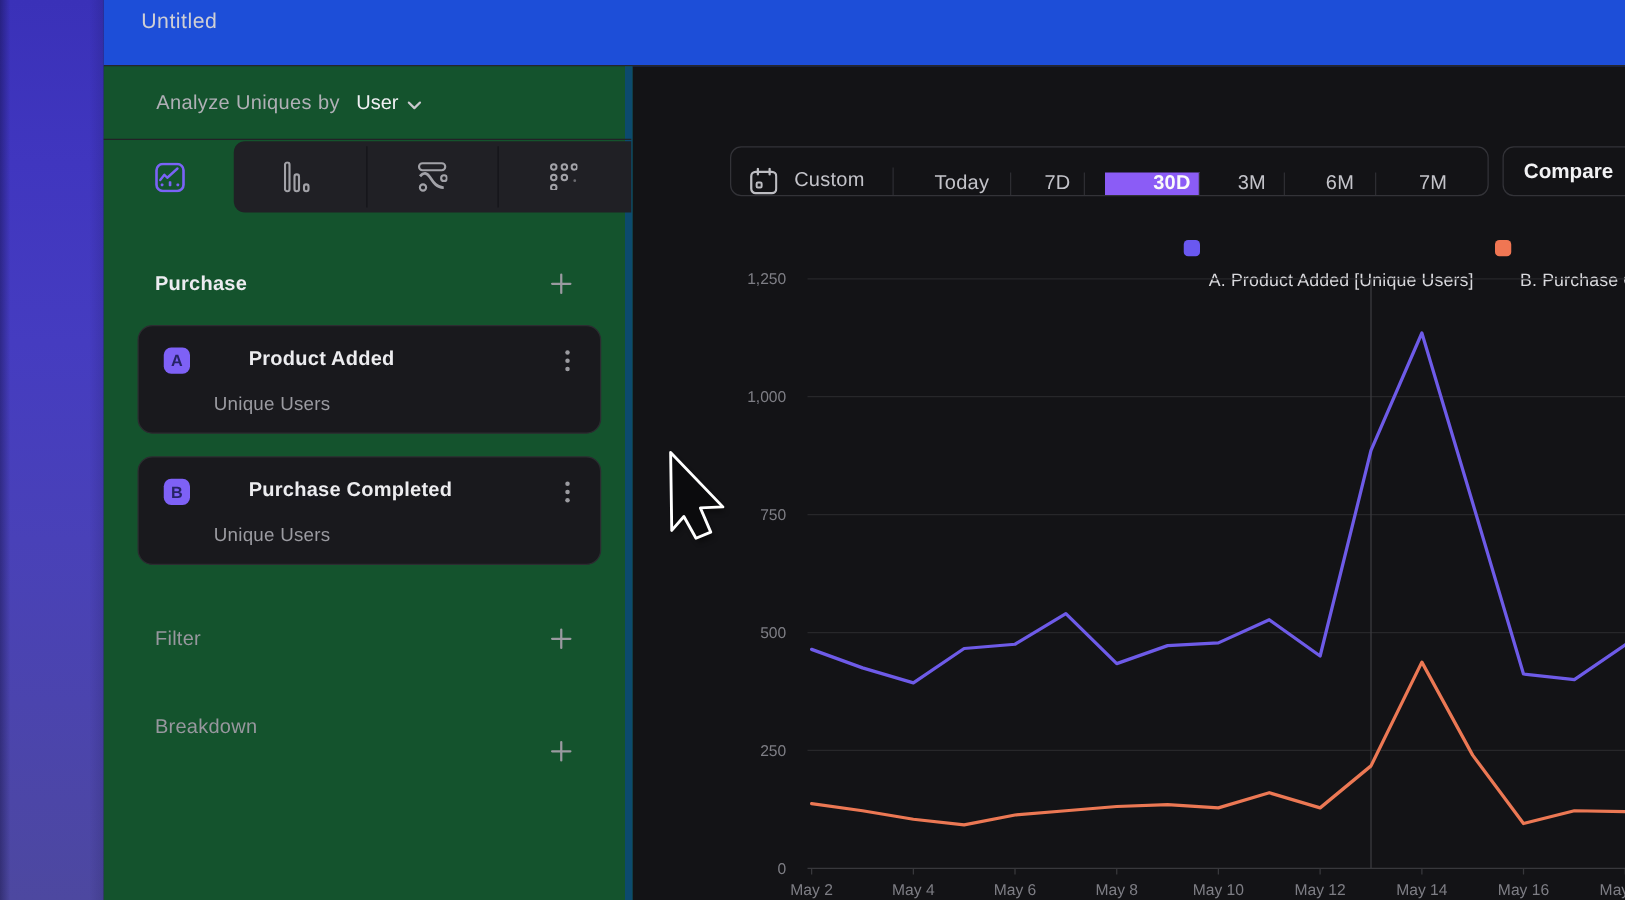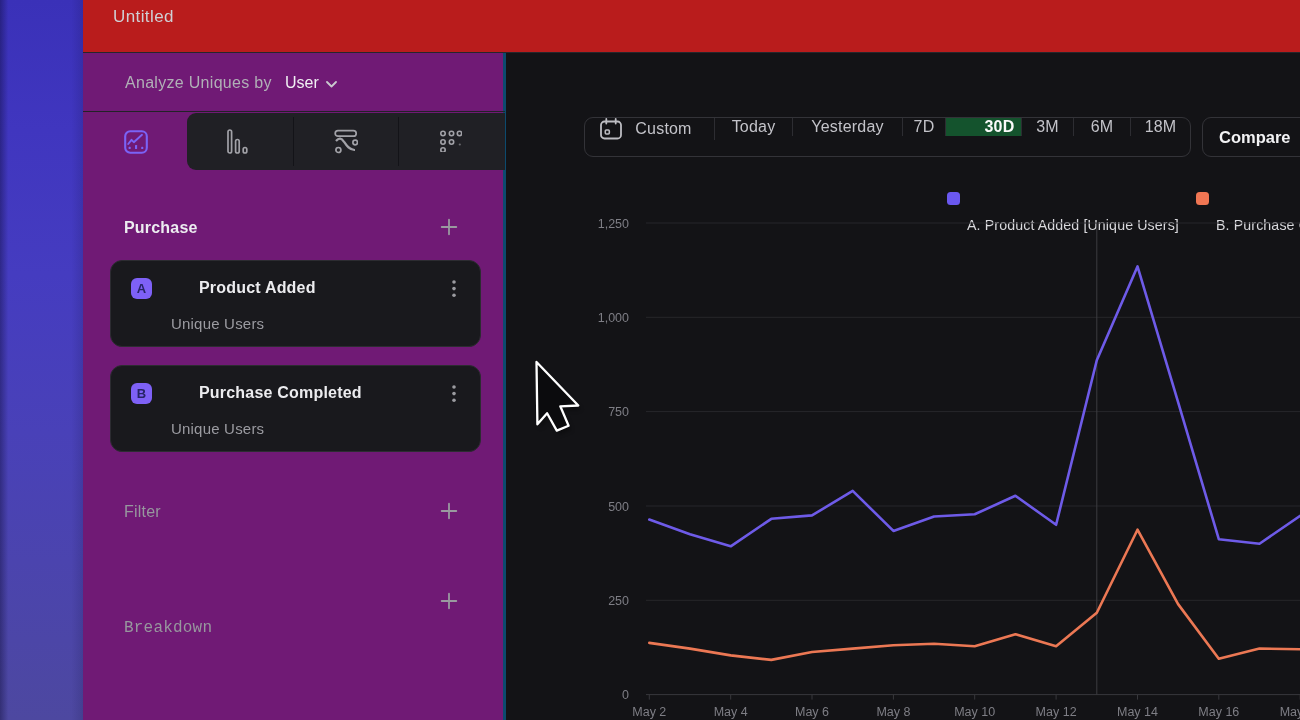--- a/index.html
+++ b/index.html
@@ -7,27 +7,27 @@
     font-family:"Liberation Sans", sans-serif; position:relative; }
   .abs { position:absolute; }
 
   
   #strip { left:0; top:0; width:83px; height:720px;
     background:linear-gradient(180deg,#3a31b8 0%,#4036bf 18%,#453cc0 38%,#4941b8 60%,#4b44ae 78%,#4d48a0 100%); }
   #strip:before { content:""; position:absolute; left:0; top:0; width:100%; height:100%;
     background:linear-gradient(90deg,rgba(10,8,45,.38) 0%,rgba(10,8,45,0) 10%,rgba(10,8,45,0) 86%,rgba(10,8,45,.14) 100%); }
 
   
-  #topbar { left:83px; top:0; width:1217px; height:53px; background:#b91c1c;
+  #topbar { left:83px; top:0; width:1217px; height:53px; background:#1d4ed8;
     border-bottom:1px solid #26262b; }
   #untitled { position:absolute; left:30px; top:7px; font-size:17px; letter-spacing:.4px; color:#cfcfd4; }
 
   
-  #panel { left:83px; top:53px; width:423px; height:667px; background:#701a75;
-    border-right:3px solid #0c4a6e; }
+  #panel { left:83px; top:53px; width:423px; height:667px; background:#14532d;
+    border-right:6px solid #0c4a6e; }
   #analyzeRow { position:absolute; left:0; top:0; width:422px; height:59px;
     border-bottom:1px solid #222227; }
   #analyzeRow .lbl { position:absolute; left:42px; top:21px; font-size:16px; letter-spacing:.3px; color:#b0b0b6; }
   #analyzeRow .usr { position:absolute; left:202px; top:21px; font-size:16px; font-weight:normal; color:#f0f0f3; }
 
   
   #tabstrip { position:absolute; left:104px; top:60px; width:318px; height:57px;
     background:#202025; border-radius:9px 0 0 9px; }
   .tabdiv { position:absolute; top:4px; width:1px; height:49px; background:#131318; }
   .icon { position:absolute; }
@@ -38,25 +38,25 @@
   .card { position:absolute; left:27px; width:371px; height:87px; background:#19191d;
     border:1px solid #2c2c31; border-radius:12px; }
   .chip { position:absolute; left:20px; top:17px; width:21px; height:21px; background:#7e61f6;
     border-radius:6px; color:#262366; font-size:13px; font-weight:bold; text-align:center; line-height:21px; }
   .ctitle { position:absolute; left:56px; top:18px; font-size:16px; font-weight:bold; color:#ececef; letter-spacing:.2px;margin-left:32px; }
   .csub { position:absolute; left:60px; top:54px; font-size:15px; letter-spacing:.2px; color:#9b9ba1;text-align:right; }
   .kebab { position:absolute; right:24px; top:18.3px; width:4px; height:20px; }
 
   
   #controls { left:584px; top:117px; width:607px; height:40px; border:1px solid #333338;
-    border-radius:9px; display:flex; align-items:flex-start; }
+    border-radius:9px; display:flex; align-items:flex-end;gap:16px; }
   #controls .btn { display:flex; align-items:center; justify-content:center;
     font-size:16px; letter-spacing:.2px; color:#c3c3c9; border-right:1px solid #2d2d32; }
   #controls .btn:last-child { border-right:none; }
-  #controls .sel { background:#14532d; border-radius:0; color:#fafafa; font-weight:bold;padding-left:32px; }
+  #controls .sel { background:#8b5cf6; border-radius:0; color:#fafafa; font-weight:bold;padding-left:32px; }
   #compare { left:1202px; top:117px; width:122px; height:40px; border:1px solid #333338;
     border-radius:9px; display:flex; align-items:center; padding-left:16px;
     font-size:16.5px; font-weight:bold; color:#f2f2f4; }
 
   .swatch { position:absolute; top:192px; width:13px; height:13px; border-radius:3.5px; }
   .legtxt { position:absolute; top:191px; font-size:14.2px; letter-spacing:.12px; color:#d9d9dd; white-space:nowrap;margin-top:26px; }
 </style>
 </head>
 <body>
   <div class="abs" id="strip"></div>
@@ -132,41 +132,40 @@
         <circle cx="2" cy="9.6" r="1.8" fill="#9b9ba0"></circle>
         <circle cx="2" cy="16.2" r="1.8" fill="#9b9ba0"></circle>
       </svg>
       <div class="csub">Unique Users</div>
     </div>
 
     <div class="sechead" style="left:41px;top:450px;color:#97979e;">Filter</div>
     <svg class="plus" style="left:357px;top:449px" viewBox="0 0 16 16">
       <path d="M8 1.5 V14.5 M1.5 8 H14.5" stroke="#9a9aa0" stroke-width="1.6" stroke-linecap="round"></path>
     </svg>
-    <div class="sechead" style="left:41px;top:566px;color:#97979e;font-family:Liberation Mono, monospace;">Breakdown</div>
+    <div class="sechead" style="left:41px;top:520px;color:#97979e;">Breakdown</div>
     <svg class="plus" style="left:357px;top:539px" viewBox="0 0 16 16">
       <path d="M8 1.5 V14.5 M1.5 8 H14.5" stroke="#9a9aa0" stroke-width="1.6" stroke-linecap="round"></path>
     </svg>
   </div>
 
   <div class="abs" id="controls">
     <div class="btn" style="width:130px;padding-right:7px">
       <svg width="22" height="22" viewBox="0 0 22 22" style="margin-right:13px">
         <rect x="1" y="3.5" width="20" height="17" rx="3.5" fill="none" stroke="#bdbdc2" stroke-width="1.8"></rect>
         <path d="M6.3 1 V5.5 M15.7 1 V5.5" stroke="#bdbdc2" stroke-width="1.8" stroke-linecap="round"></path>
         <rect x="5.3" y="12" width="4" height="4" rx="1" fill="none" stroke="#bdbdc2" stroke-width="1.6"></rect>
       </svg>
       Custom</div>
     <div class="btn" style="width:78px">Today</div>
-    <div class="btn" style="width:110px">Yesterday</div>
     <div class="btn" style="width:43px">7D</div>
     <div class="btn sel" style="width:76px">30D</div>
     <div class="btn" style="width:52px">3M</div>
     <div class="btn" style="width:57px">6M</div>
-    <div class="btn" style="width:59px">18M</div>
+    <div class="btn" style="width:59px">7M</div>
   </div>
   <div class="abs" id="compare">Compare</div>
 
   <div class="swatch" style="left:947px;background:#6a58f0"></div>
   <div class="legtxt" style="left:967px">A. Product Added [Unique Users]</div>
   <div class="swatch" style="left:1196px;background:#f07653"></div>
   <div class="legtxt" style="left:1216px">B. Purchase Completed [Unique Users]</div>
 
   <svg class="abs" style="left:506px;top:180px" width="794" height="540" viewBox="506 180 794 540">
     <g stroke="#27272a" stroke-width="1">

